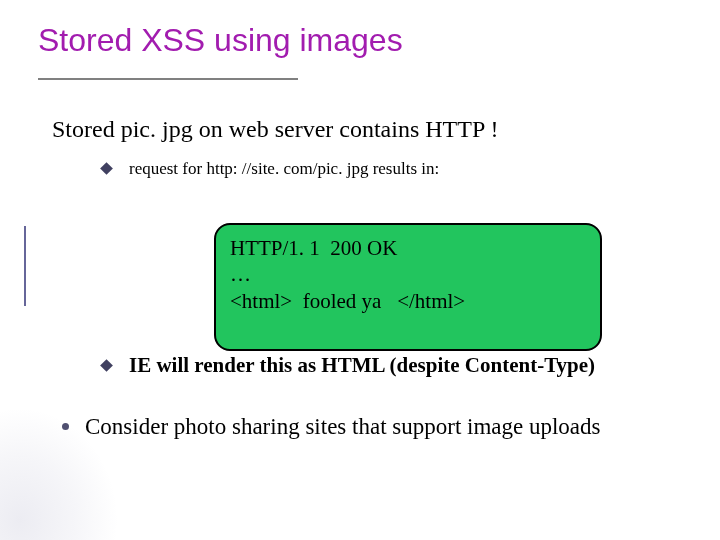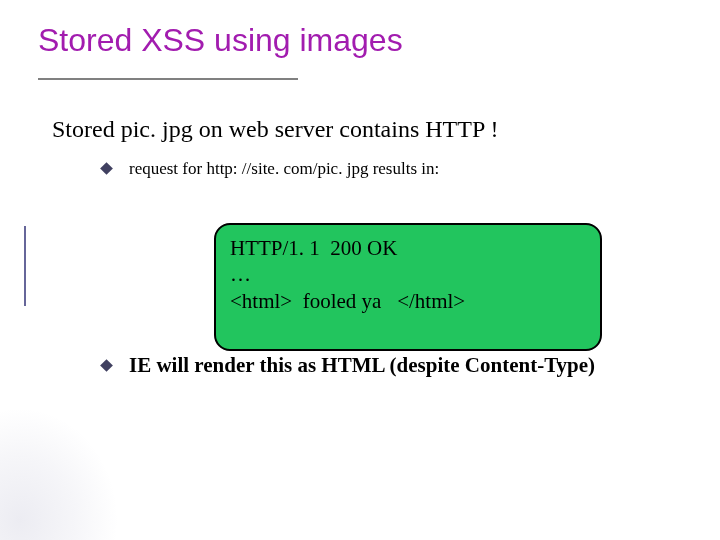--- a/index.html
+++ b/index.html
@@ -163,15 +163,18 @@
     <div class="row">HTTP/1. 1  200 OK</div>
     <div class="row">…</div>
     <div class="row"></div>
     <div class="row">&lt;html&gt;  fooled ya   &lt;/html&gt;</div>
   </div>
 
   <div class="line-ie">
     <span class="diamond"></span><span>IE will render this as HTML    </span><span>(despite Content-Type)</span>
   </div>
 
+  <div class="line-consider">
+    <span class="disc"></span><span>Consider photo sharing sites that support image uploads</span>
+  </div>
 
 
 </div>
 
 </body></html>

